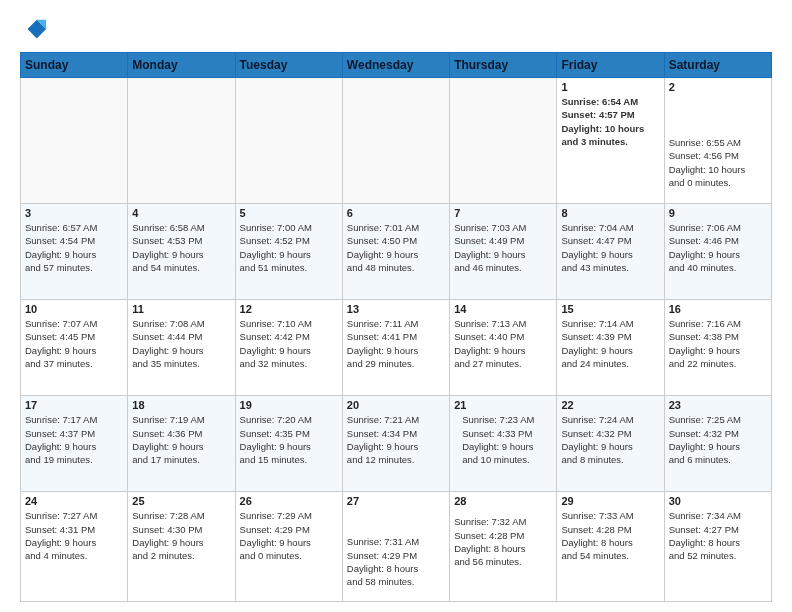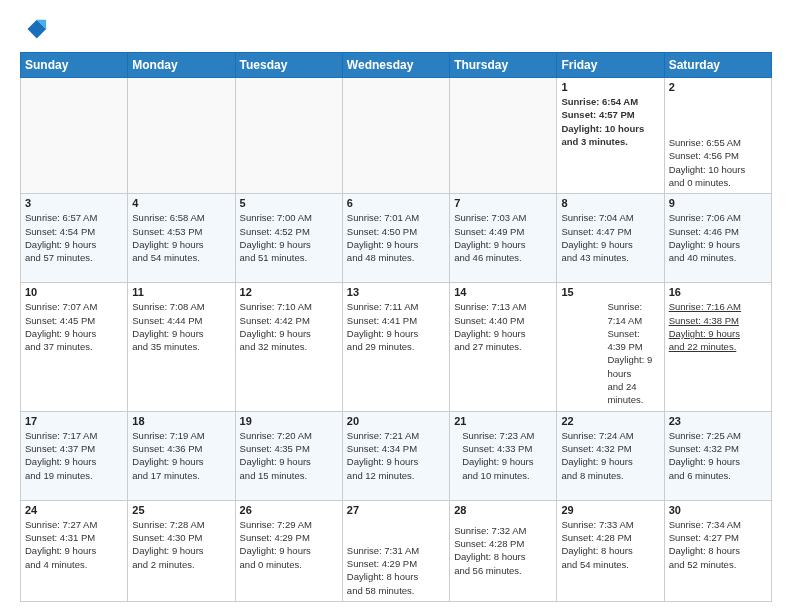--- a/index.html
+++ b/index.html
@@ -55,21 +55,21 @@
     }
     .calendar {
       flex: 1;
       border: 1px solid #ccc;
       border-collapse: collapse;
       width: 100%;
       table-layout: fixed;
     }
     .calendar th {
       background: #2a7fc1;
-      color: #ffffff;
+      color: #0f172a;
       font-size: 12px;
       font-weight: bold;
       padding: 5px 4px;
       text-align: left;
       border: 1px solid #1a6fbd;
     }
     .calendar td {
       border: 1px solid #ccc;
       vertical-align: top;
       padding: 3px 4px;
@@ -236,28 +236,28 @@
           </td>
           <td>
             <div class="day-number">14</div>
             <div class="day-info" style="white-space: pre-line;">Sunrise: 7:13 AM
 Sunset: 4:40 PM
 Daylight: 9 hours
 and 27 minutes.</div>
           </td>
           <td>
             <div class="day-number">15</div>
-            <div class="day-info" style="white-space: pre-line; margin-left: 46px;">Sunrise: 7:14 AM
+            <div class="day-info" style="white-space: pre-line;">Sunrise: 7:14 AM
 Sunset: 4:39 PM
 Daylight: 9 hours
 and 24 minutes.</div>
           </td>
           <td>
             <div class="day-number">16</div>
-            <div class="day-info" style="white-space: pre-line; text-decoration: underline;">Sunrise: 7:16 AM
+            <div class="day-info" style="white-space: pre-line;">Sunrise: 7:16 AM
 Sunset: 4:38 PM
 Daylight: 9 hours
 and 22 minutes.</div>
           </td>
         </tr>
         <tr>
           <td>
             <div class="day-number">17</div>
             <div class="day-info" style="white-space: pre-line;">Sunrise: 7:17 AM
 Sunset: 4:37 PM

